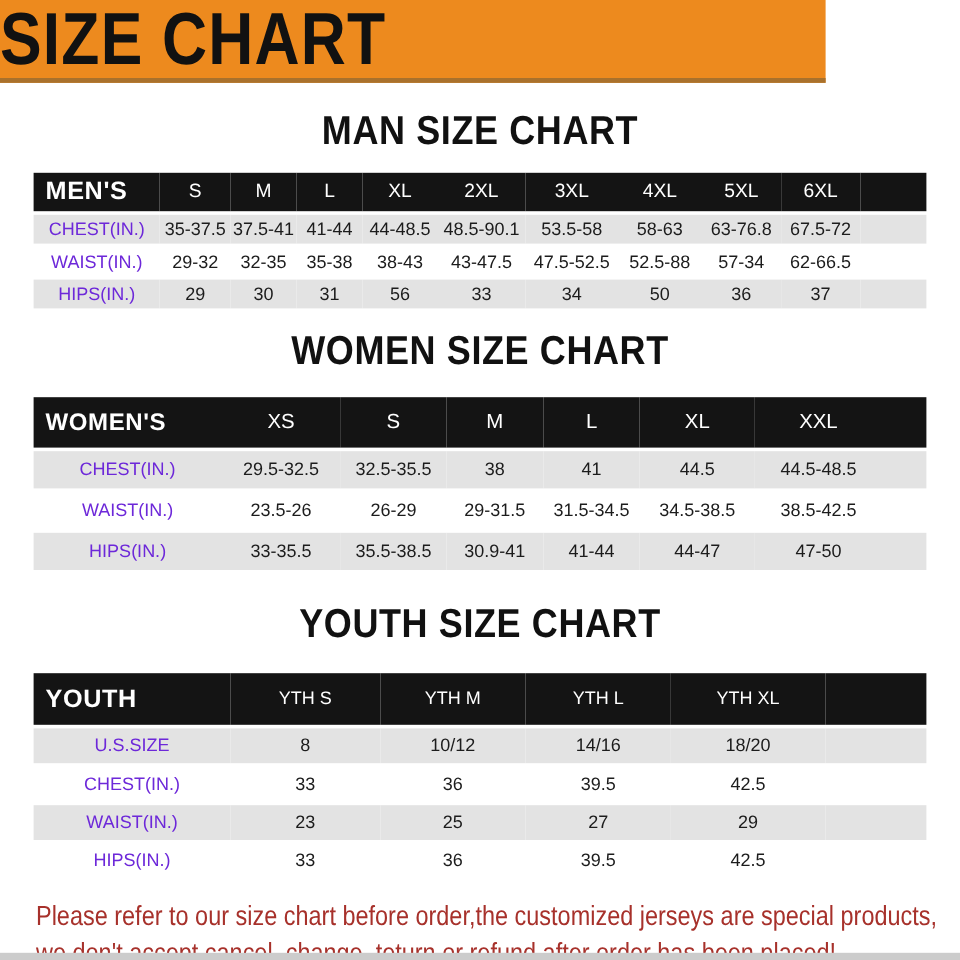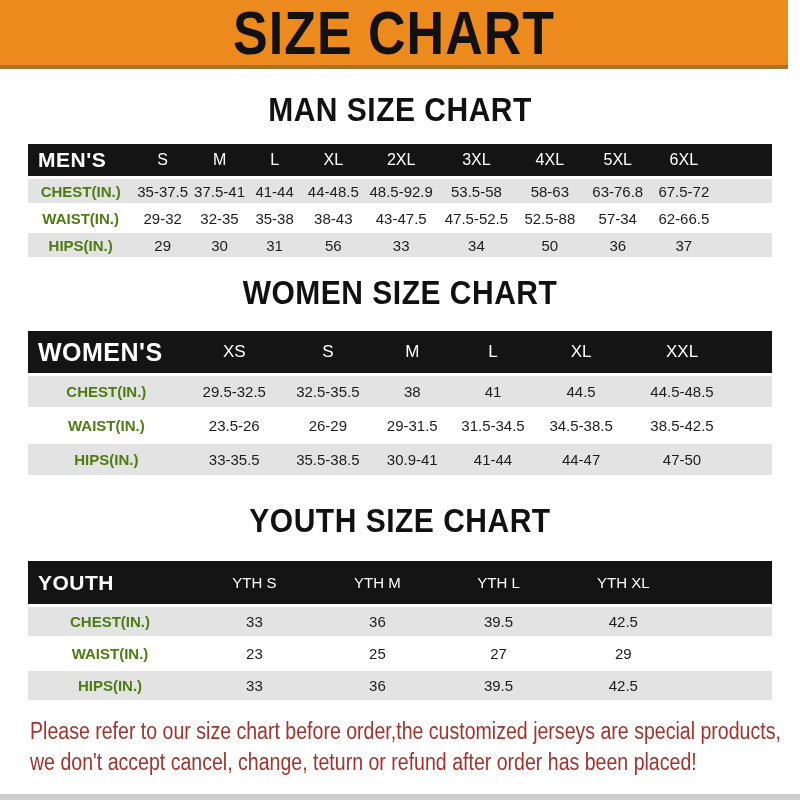--- a/index.html
+++ b/index.html
@@ -3,24 +3,24 @@
 <meta charset="utf-8">
 <style>
   html, body {
     margin: 0; padding: 0;
     width: 800px; height: 800px;
     background: #ffffff;
     overflow: hidden;
     font-family: "Liberation Sans", sans-serif;
   }
   .banner {
-    width: 788px; height: 65px;
+    width: 688px; height: 65px;
     background: #ED8A1E;
     border-bottom: 4px solid #a9712c;
-    display: flex; align-items: center; justify-content: center;
+    display: flex; align-items: center; 
   }
   .banner-title {
     font-size: 52px; font-weight: 800; color: #111111;
     letter-spacing: 1px;
     transform: scaleY(1.18);
   }
   .section-title {
     text-align: center;
     font-size: 30px; font-weight: 800; color: #111111;
     letter-spacing: 0.5px;
@@ -56,29 +56,29 @@
   .tbl thead th.lbl {
     text-align: left;
     padding-left: 10px;
     font-weight: 800;
     letter-spacing: 0.5px;
   }
   .tbl-men thead th   { height: 32px; font-size: 16px; }
   .tbl-women thead th { height: 42px; font-size: 17px; }
   .tbl-youth thead th { height: 43px; font-size: 15px; }
   .tbl-men thead th.lbl   { font-size: 21px; margin-left: 20px; }
-  .tbl-women thead th.lbl { font-size: 25px; }
+  .tbl-women thead th.lbl { font-size: 20px; }
   .tbl-youth thead th.lbl { font-size: 21px; }
 
   .tbl tbody td { font-size: 15px; color: #1c1c1c; background: #ffffff; }
   .tbl tbody tr:nth-child(odd) td { background: #E3E3E3; }
   .tbl-men tbody td   { height: 24px; }
   .tbl-women tbody td { height: 31px; }
   .tbl-youth tbody td { height: 29px; }
-  .tbl tbody td.lbl { color: #4d7c0f; font-weight: bold; }
+  .tbl tbody td.lbl { color: #6d28d9; }
 
   
   .tbl-men th:nth-child(1){width:13%} .tbl-men th:nth-child(2){width:8%}
   .tbl-men th:nth-child(3){width:7.5%} .tbl-men th:nth-child(4){width:7.5%}
   .tbl-men th:nth-child(5){width:8.5%} .tbl-men th:nth-child(6){width:10%}
   .tbl-men th:nth-child(7){width:10.5%} .tbl-men th:nth-child(8){width:9.5%}
   .tbl-men th:nth-child(9){width:9%} .tbl-men th:nth-child(10){width:9%}
   .tbl-men th:nth-child(11){width:7.5%}
 
   .tbl-women th:nth-child(1){width:20%} .tbl-women th:nth-child(2){width:13.5%}
@@ -133,21 +133,21 @@
         <th></th>
       </tr>
     </thead>
     <tbody>
       <tr>
         <td class="lbl">CHEST(IN.)</td>
         <td>35-37.5</td>
         <td>37.5-41</td>
         <td>41-44</td>
         <td>44-48.5</td>
-        <td>48.5-92.9</td>
+        <td>48.5-90.1</td>
         <td>53.5-58</td>
         <td>58-63</td>
         <td>63-76.8</td>
         <td>67.5-72</td>
         <td></td>
       </tr>
       <tr>
         <td class="lbl">WAIST(IN.)</td>
         <td>29-32</td>
         <td>32-35</td>
@@ -231,20 +231,28 @@
         <th class="lbl">YOUTH</th>
         <th>YTH S</th>
         <th>YTH M</th>
         <th>YTH L</th>
         <th>YTH XL</th>
         <th></th>
       </tr>
     </thead>
     <tbody>
       <tr>
+        <td class="lbl">U.S.SIZE</td>
+        <td>8</td>
+        <td>10/12</td>
+        <td>14/16</td>
+        <td>18/20</td>
+        <td></td>
+      </tr>
+      <tr>
         <td class="lbl">CHEST(IN.)</td>
         <td>33</td>
         <td>36</td>
         <td>39.5</td>
         <td>42.5</td>
         <td></td>
       </tr>
       <tr>
         <td class="lbl">WAIST(IN.)</td>
         <td>23</td>

